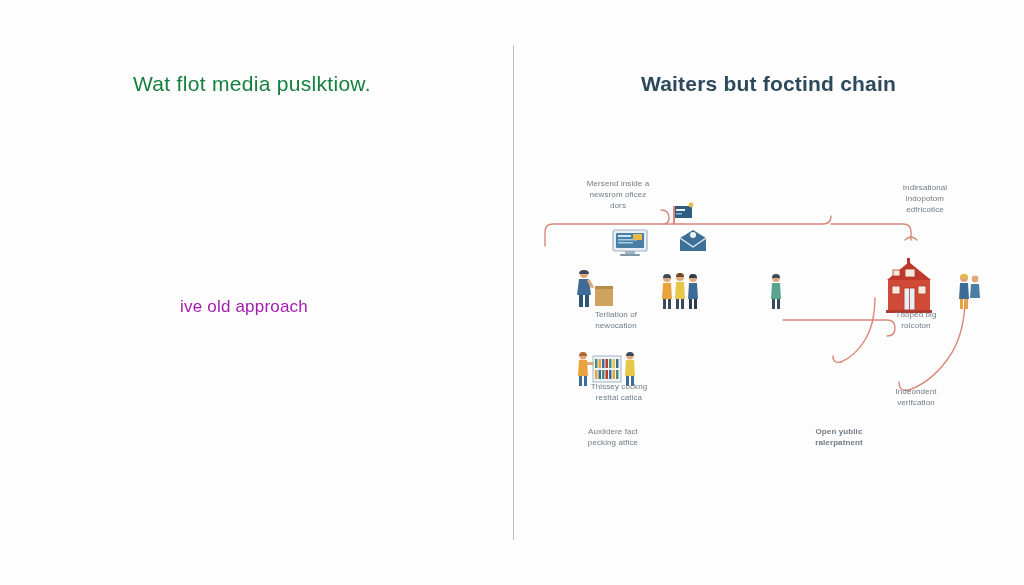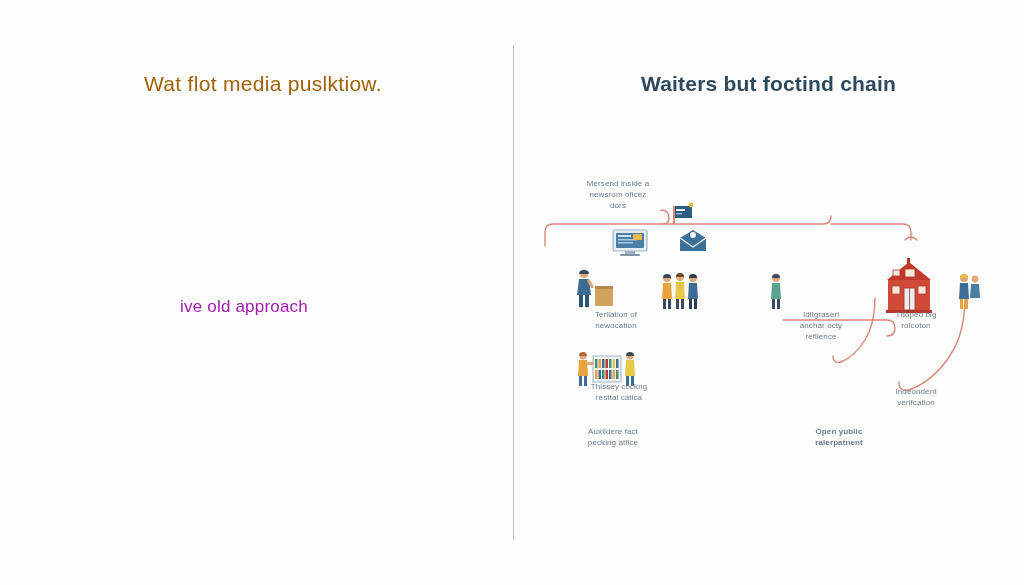--- a/index.html
+++ b/index.html
@@ -34,26 +34,26 @@
 
   
   .left-panel {
     position: absolute;
     left: 0; top: 0;
     width: 513px;
     height: 585px;
   }
   .left-title {
     position: absolute;
-    left: 144px;
+    left: 133px;
     top: 72px;
     width: 340px;
     font-size: 21px;
     font-weight: 400;
-    color: #a16207;
+    color: #15803d;
     letter-spacing: 0.3px;
     white-space: nowrap;
   }
   .left-subtitle {
     position: absolute;
     left: 180px;
     top: 297px;
     width: 300px;
     font-size: 17px;
     font-weight: 400;
@@ -292,27 +292,27 @@
         <path d="M51 12 L59 12 L60 28 L50 28 Z" fill="#e8c84b"></path>
         <rect x="51" y="28" width="3" height="10" fill="#3d6d97"></rect>
         <rect x="56" y="28" width="3" height="10" fill="#3d6d97"></rect>
       </svg>
     </div>
 
     <div class="node-label w120" style="left:45px; top:29px;">Mersend inside a
 newsrom oficez
 dors</div>
 
+    <div class="node-label w100" style="left:362px; top:33px;">Indirsational
+indopotom
+edfricotice</div>
 
     <div class="node-label w110" style="left:48px; top:160px;">Terliation of
 newocation</div>
 
-    <div class="node-label w100" style="left:258px; top:160px;">Iditgraserl
-anchar octy
-reflience</div>
 
     <div class="node-label w100" style="left:353px; top:160px;">Tdoped big
 rolcoton</div>
 
     <div class="node-label w110" style="left:51px; top:232px;">Thissey cockng
 resttal catica</div>
 
     <div class="node-label w110" style="left:45px; top:277px;">Auxiidere fact
 pecking atfice</div>
 

